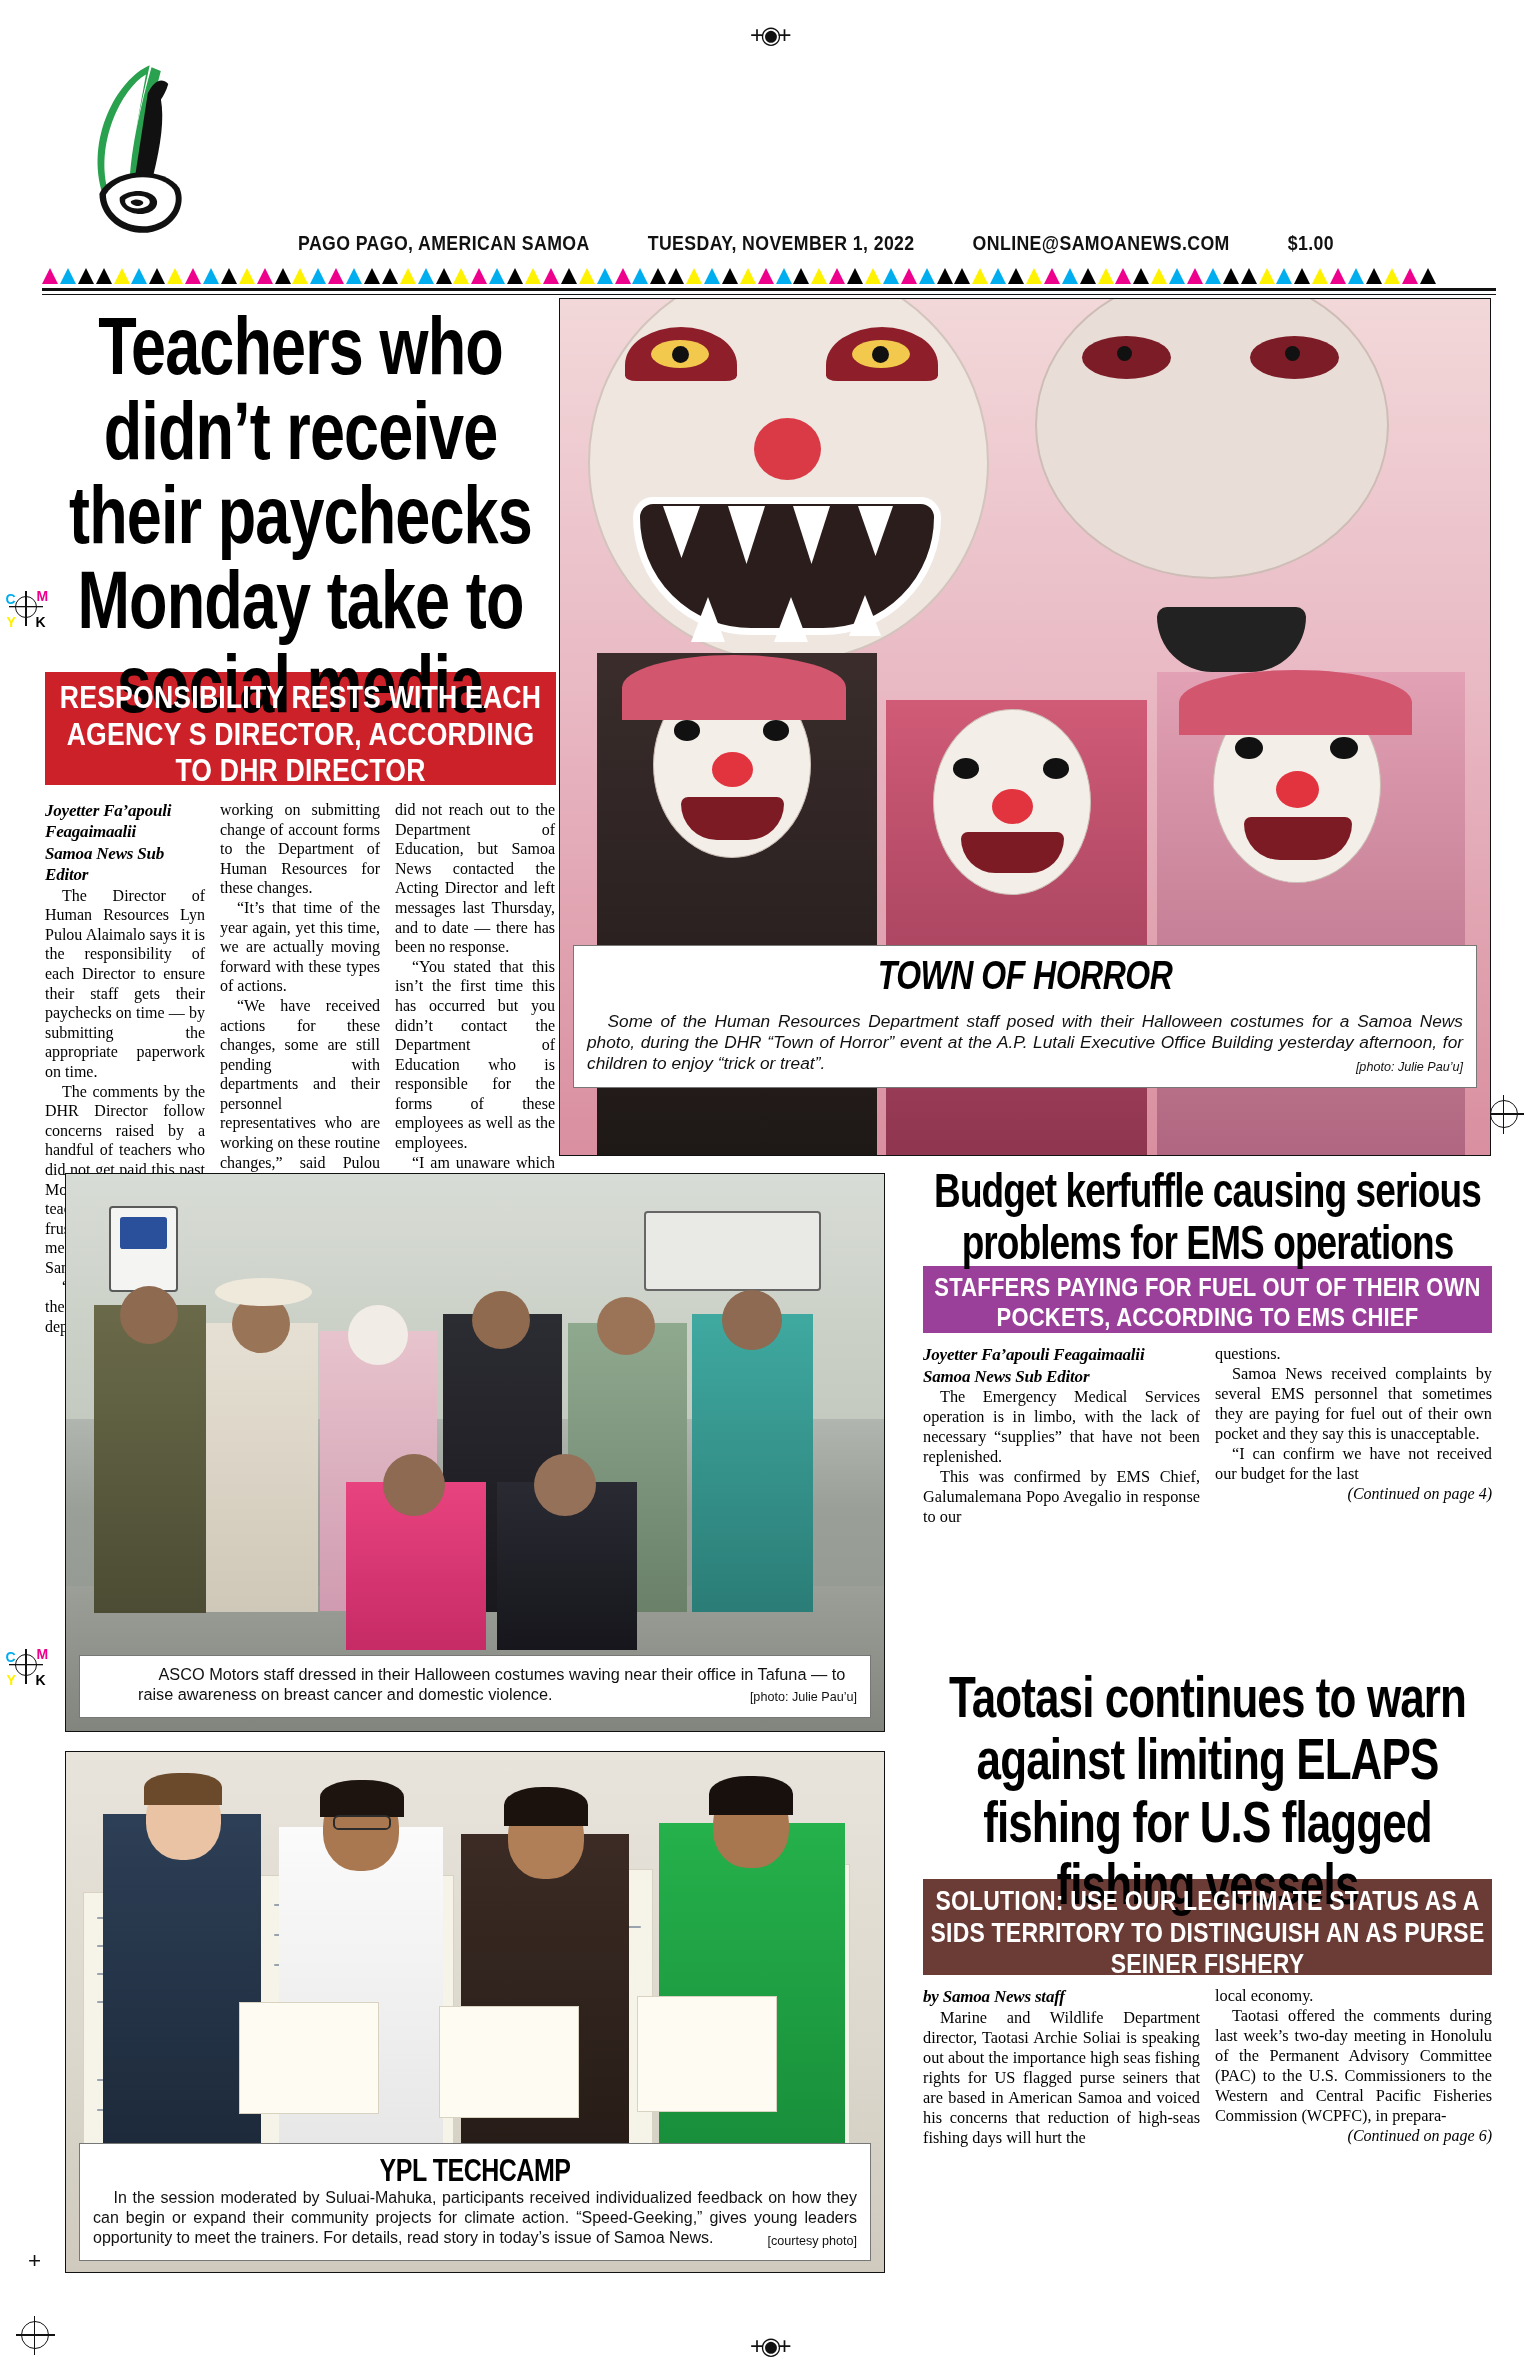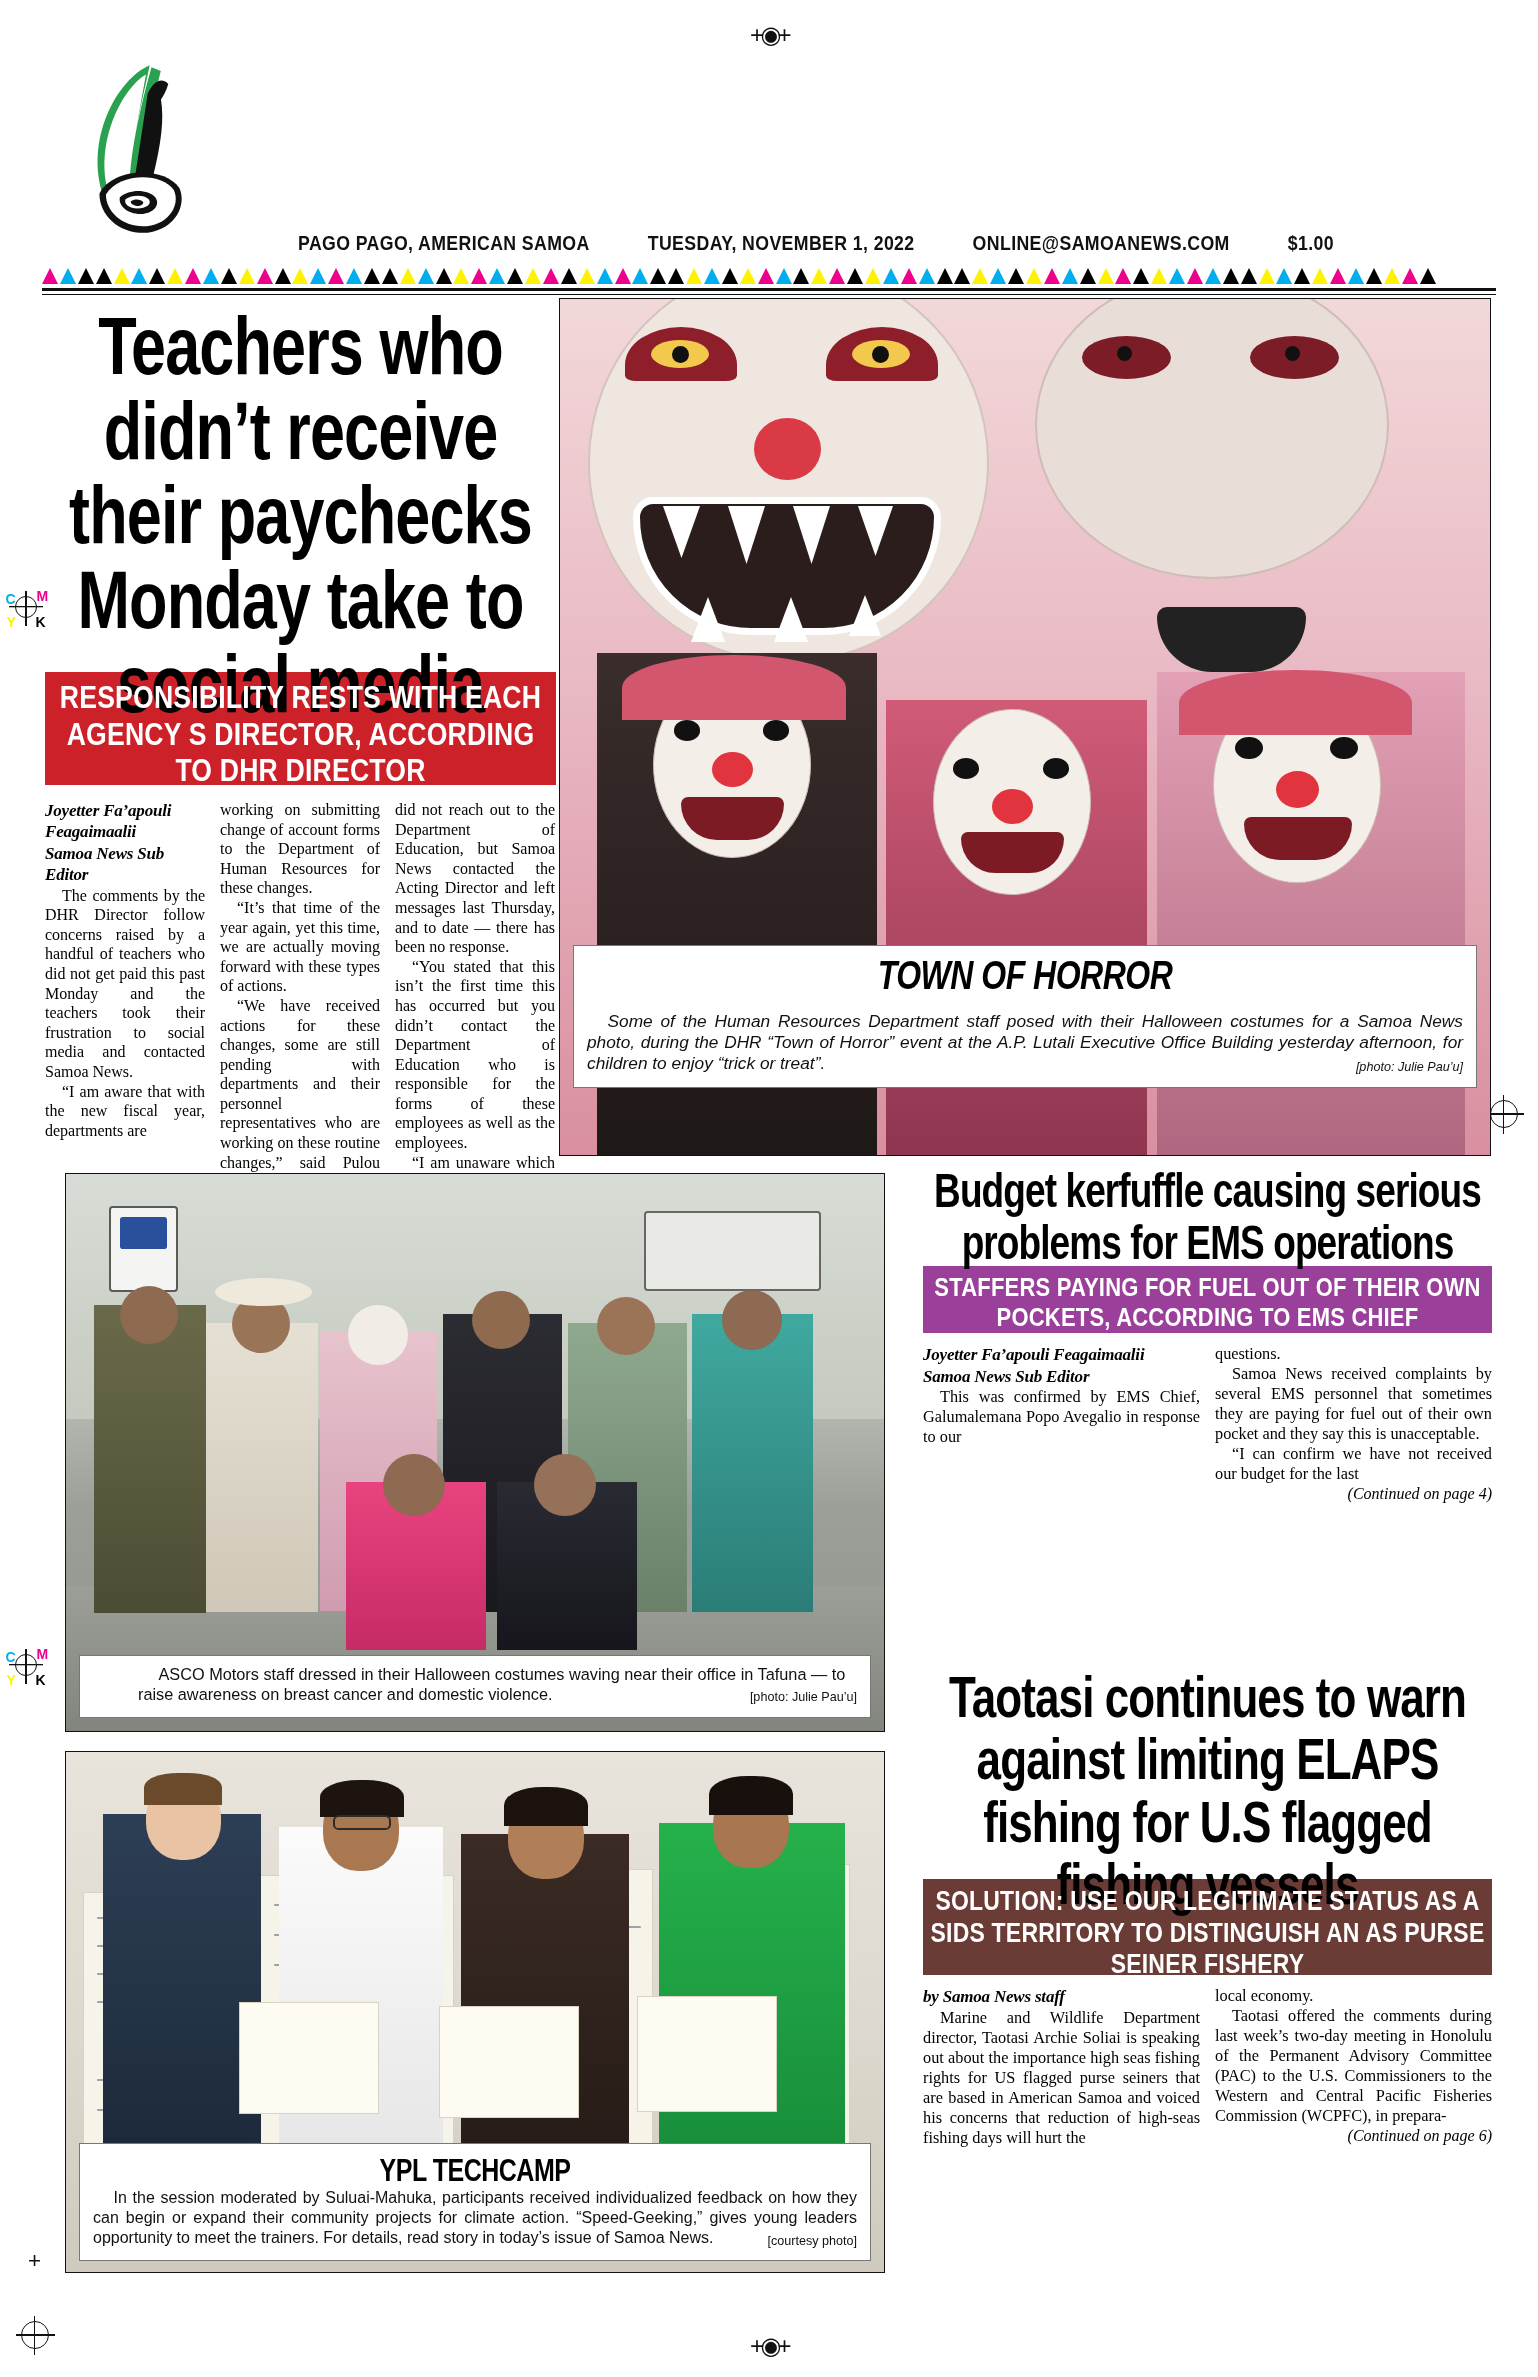--- a/index.html
+++ b/index.html
@@ -281,20 +281,21 @@
   <div class="s1">
     <div class="hl">Teachers who didn’t receive their paychecks Monday take to social media</div>
     <div class="banner">
       <div class="banner-inner">RESPONSIBILITY RESTS WITH EACH AGENCY S DIRECTOR, ACCORDING TO DHR DIRECTOR</div>
     </div>
     <div class="cols">
       <div>
         <div class="byline">Joyetter Fa’apouli Feagaimaalii</div>
         <div class="byline">Samoa News Sub Editor</div>
         <div class="bodycol">
+          <p>The Director of Human Resources Lyn Pulou Alaimalo says it is the responsibility of each Director to ensure their staff gets their paychecks on time — by submitting the appropriate paperwork on time.</p>
           <p>The comments by the DHR Director follow concerns raised by a handful of teachers who did not get paid this past Monday and the teachers took their frustration to social media and contacted Samoa News.</p>
           <p>“I am aware that with the new fiscal year, departments are</p>
         </div>
       </div>
       <div>
         <div class="bodycol">
           <p class="noind">working on submitting change of account forms to the Department of Human Resources for these changes.</p>
           <p>“It’s that time of the year again, yet this time, we are actually moving forward with these types of actions.</p>
           <p>“We have received actions for these changes, some are still pending with departments and their personnel representatives who are working on these routine changes,” said Pulou Alaimalo in response to Samoa News questions.</p>
           <p>The Director also claims in her response that Samoa News</p>
@@ -373,20 +374,21 @@
   <div class="s2">
     <div class="hl">Budget kerfuffle causing serious problems for EMS operations</div>
     <div class="banner">
       <div class="banner-inner">STAFFERS PAYING FOR FUEL OUT OF THEIR OWN POCKETS, ACCORDING TO EMS CHIEF</div>
     </div>
     <div class="cols">
       <div>
         <div class="byline">Joyetter Fa’apouli Feagaimaalii</div>
         <div class="byline">Samoa News Sub Editor</div>
         <div class="bodycol">
+          <p>The Emergency Medical Services operation is in limbo, with the lack of necessary “supplies” that have not been replenished.</p>
           <p>This was confirmed by EMS Chief, Galumalemana Popo Avegalio in response to our</p>
         </div>
       </div>
       <div>
         <div class="bodycol">
           <p class="noind">questions.</p>
           <p>Samoa News received complaints by several EMS personnel that sometimes they are paying for fuel out of their own pocket and they say this is unacceptable.</p>
           <p>“I can confirm we have not received our budget for the last</p>
           <span class="contd">(Continued on page 4)</span>
         </div>

